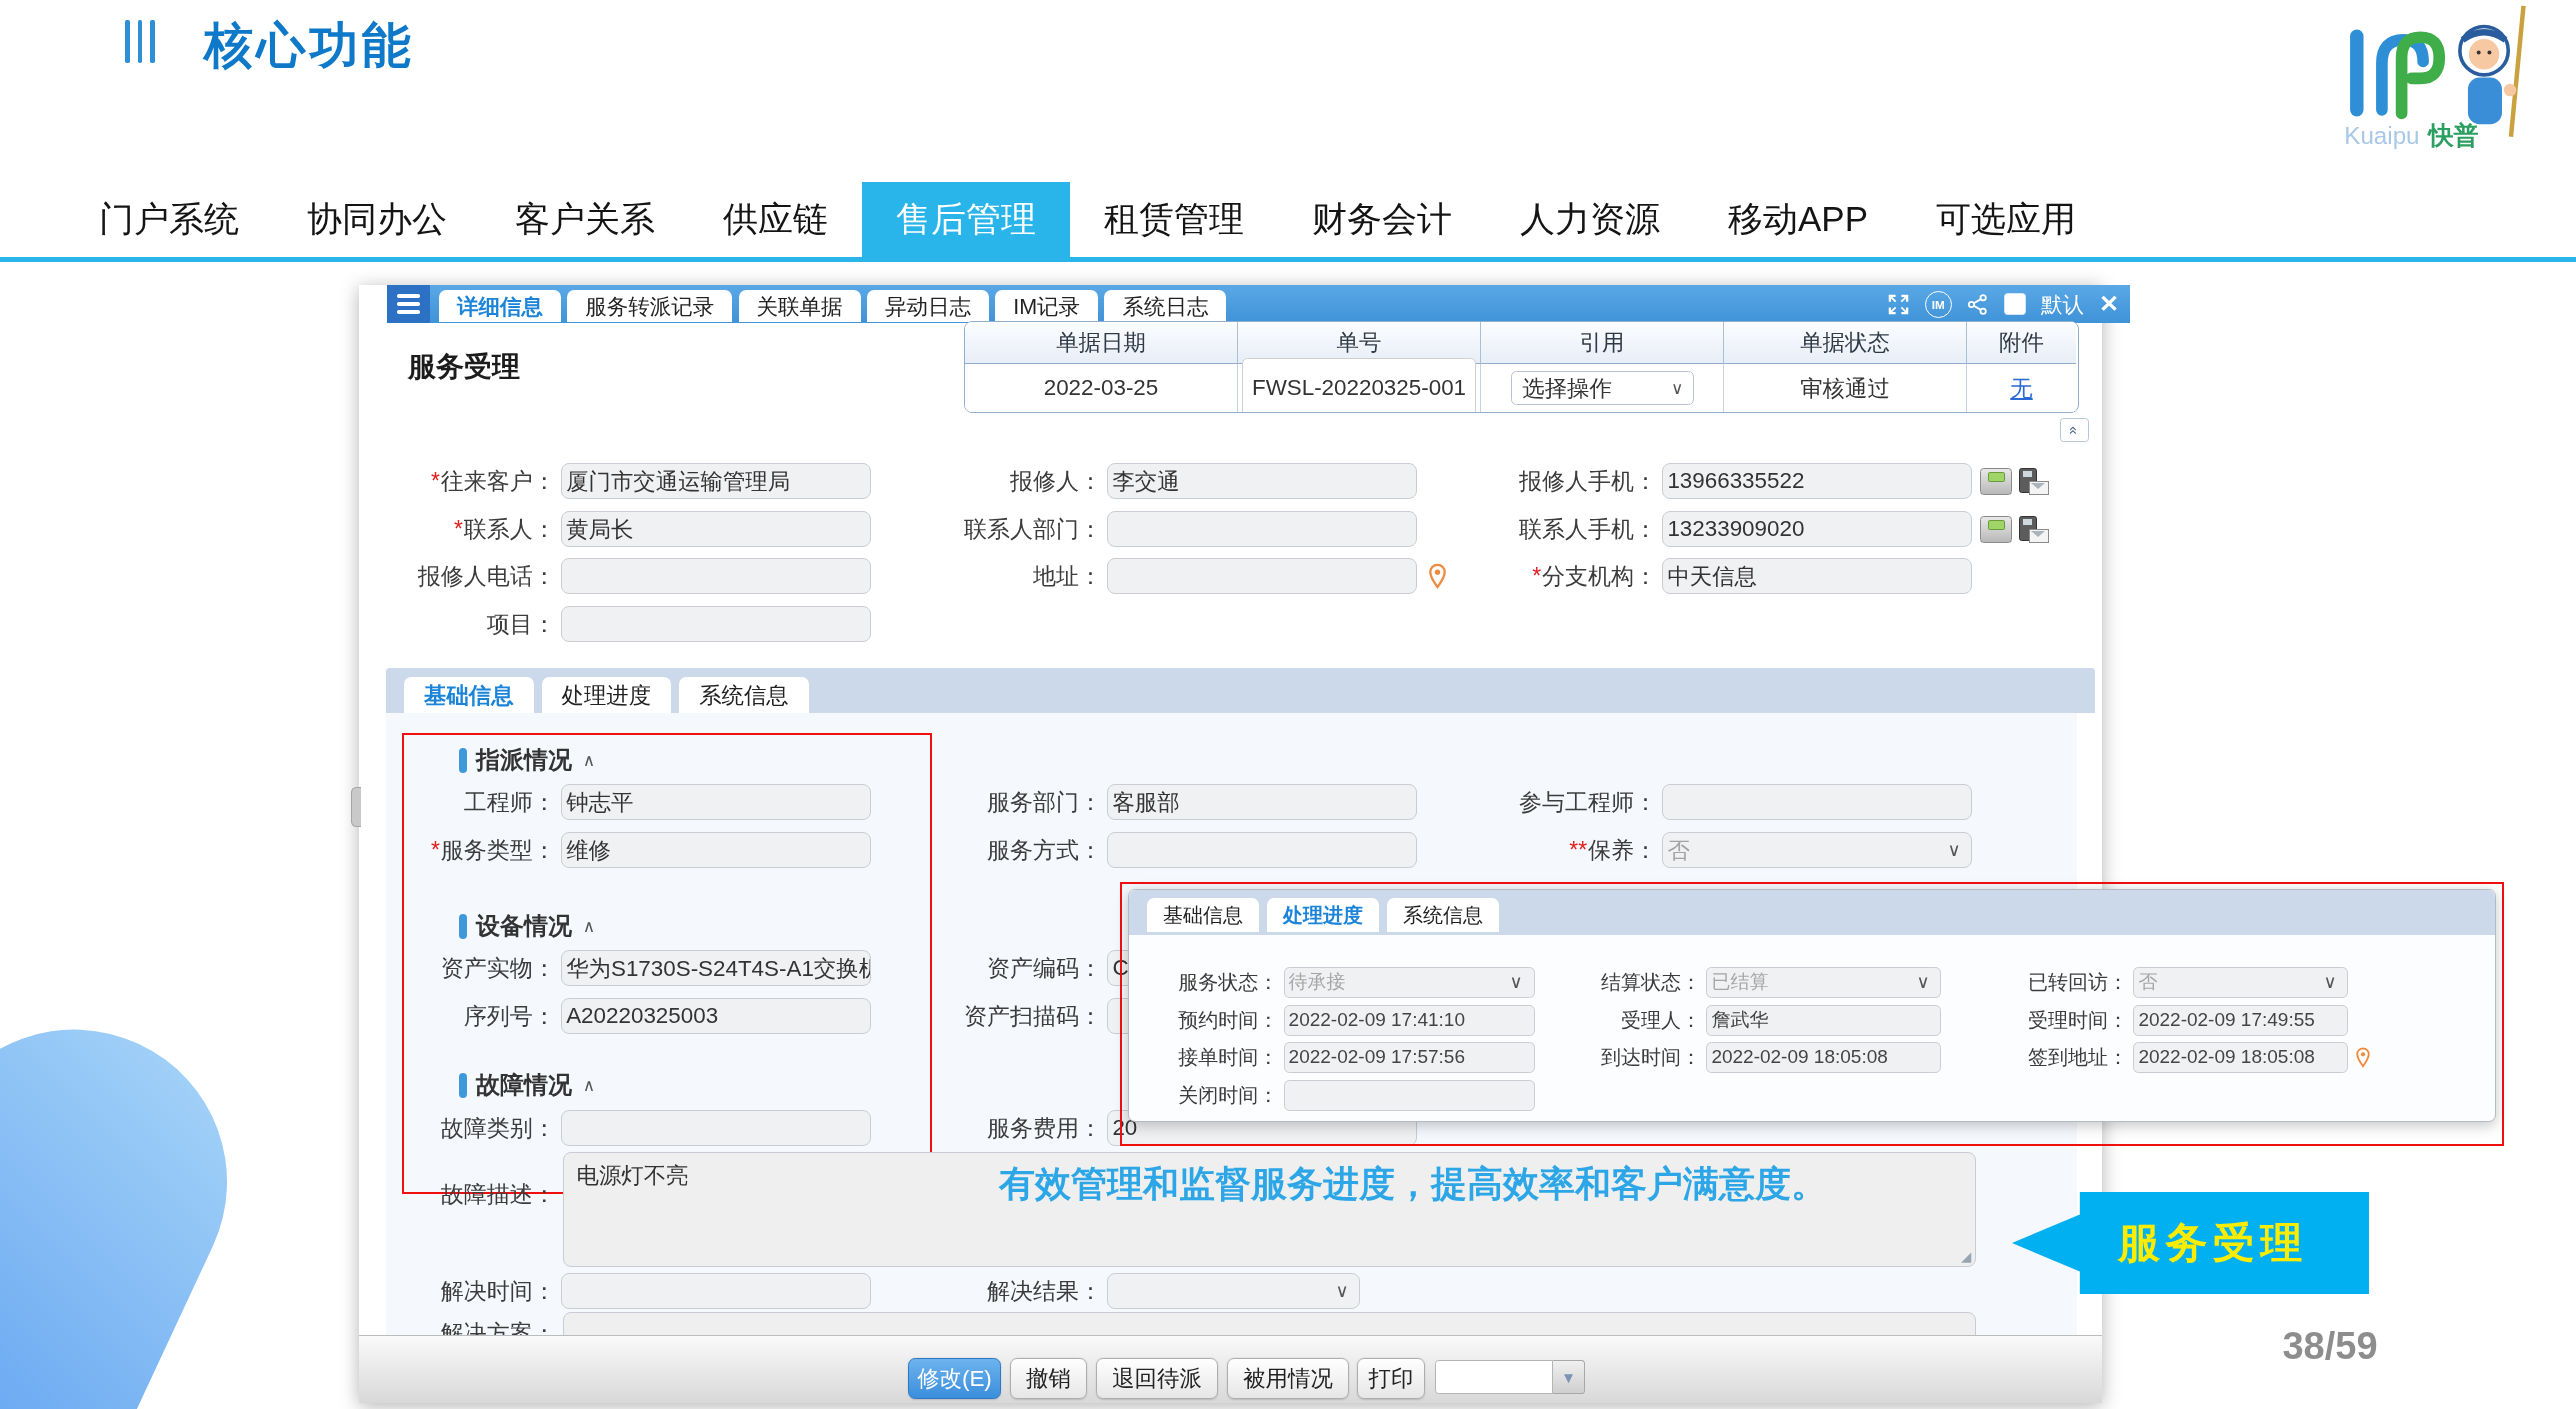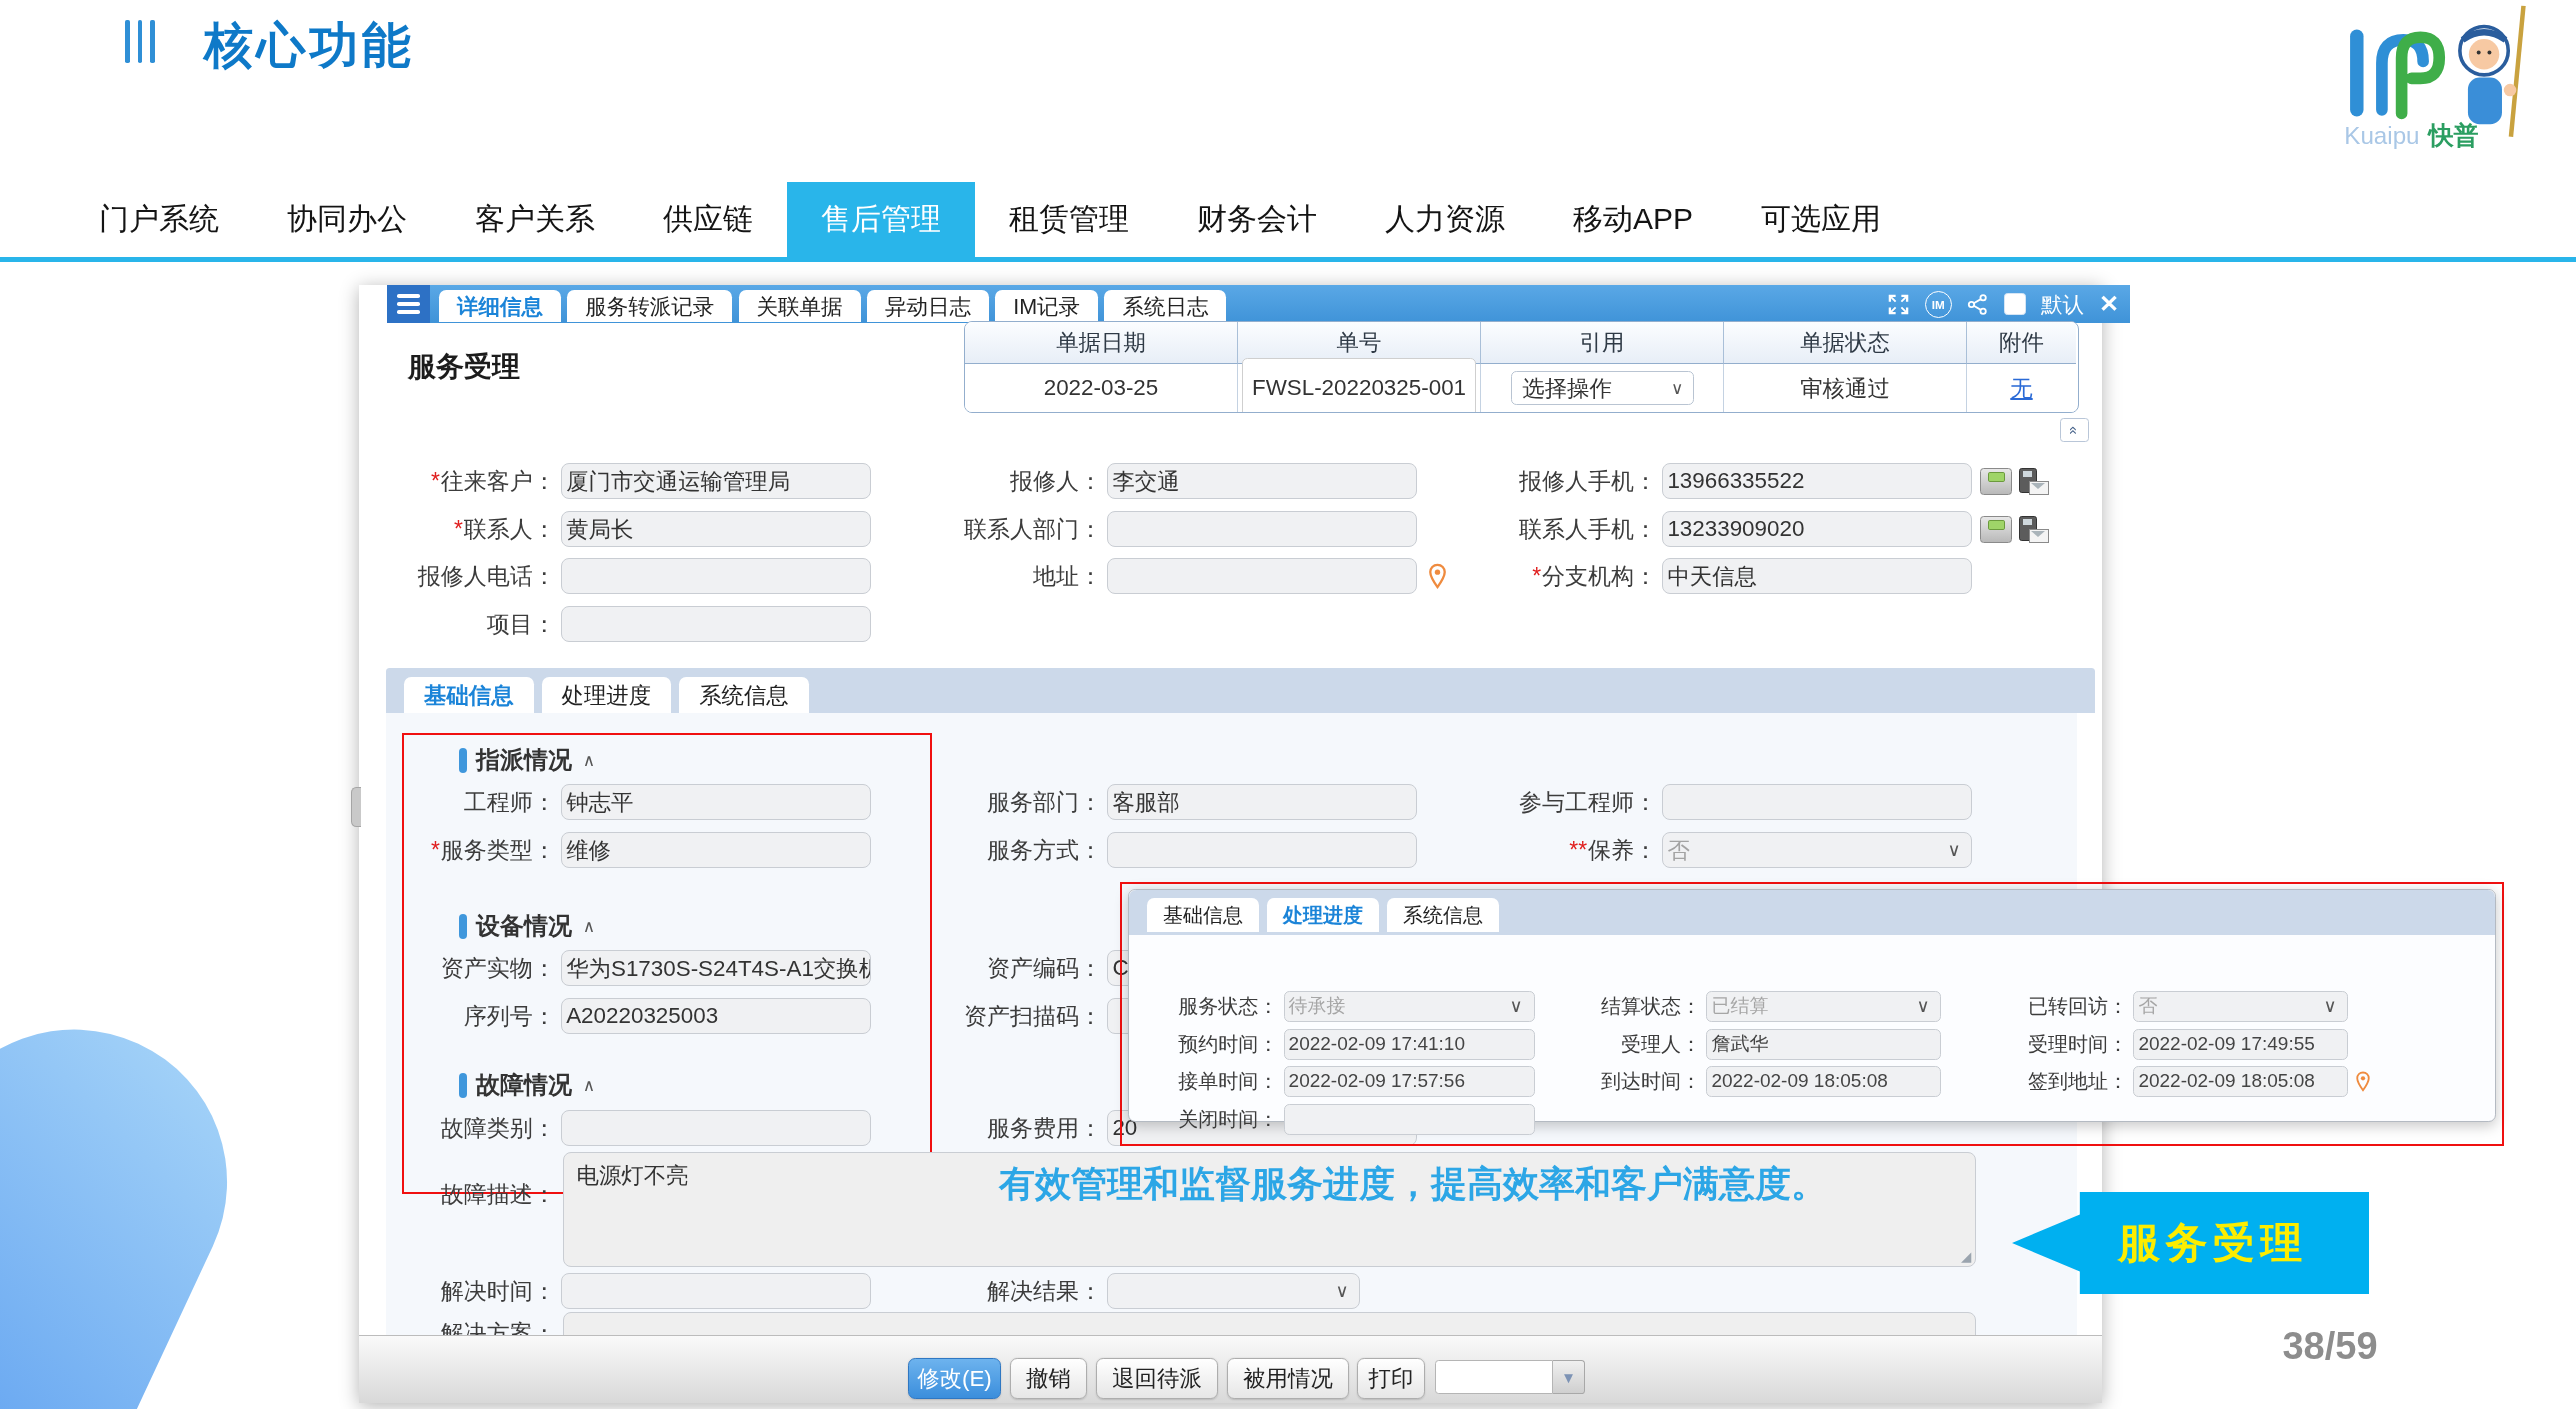--- a/index.html
+++ b/index.html
@@ -7,21 +7,21 @@
          font-family:"Liberation Sans",sans-serif;color:#333;}
   
   .deco-blob{position:absolute;left:-203px;top:1002px;width:305px;height:896px;border-radius:152px;
              background:linear-gradient(200deg,#a6d4f8 0%,#5d9ff0 55%,#3a87e4 100%);transform:rotate(25deg);}
   .title-bars{position:absolute;left:125px;top:20px;display:flex;gap:8px;}
   .title-bars span{width:4.5px;height:43px;background:#2f8fd6;border-radius:1.8px;}
   .slide-title{position:absolute;left:204px;top:12.5px;font-size:49px;font-weight:bold;color:#0e79c8;letter-spacing:3.6px;}
   .page-num{position:absolute;left:2245px;top:1325px;width:170px;text-align:center;font-size:38px;font-weight:bold;color:#8d8d8d;}
   
   .nav{position:absolute;left:0;top:182px;width:2576px;height:75px;display:flex;align-items:stretch;padding-left:65px;box-sizing:border-box;}
-  .nav-item{display:flex;align-items:center;padding:0 34px;font-size:30px;color:#141414;}
+  .nav-item{display:flex;align-items:center;padding:0 34px;font-size:35px;color:#141414;}
   .nav-item.active{background:#29b5ea;color:#fff;}
   .nav-line{position:absolute;left:0;top:257px;width:2576px;height:4.5px;background:#29b5ea;}
   
   .logo{position:absolute;left:2312px;top:3.6px;}
   
   .win{position:absolute;left:359px;top:285px;width:1743px;height:1118px;background:#fff;
        box-shadow:0 2.7px 18px rgba(0,0,0,.30);}
   .titlebar{position:absolute;left:0;top:0;width:100%;height:38px;background:linear-gradient(#5aa8e6,#3f93d8);display:flex;margin-left:28px;}
   .hamb{width:43px;height:38px;background:#2d71c5;display:flex;flex-direction:column;justify-content:center;align-items:center;gap:4.5px;}
   .hamb i{display:block;width:23px;height:3.6px;background:#fff;border-radius:1.8px;}
@@ -93,21 +93,21 @@
   .ftsel .drop{width:32px;height:34px;background:linear-gradient(#f0f0f0,#cfcfcf);border:0.9px solid #a8a8a8;border-left:none;
         border-radius:0 3.6px 3.6px 0;display:flex;align-items:center;justify-content:center;color:#7d93b5;font-size:15.2px;box-sizing:border-box;}
   
   .ovl{position:absolute;left:1128px;top:889px;width:1366px;height:231px;background:#fcfdff;border:0.9px solid #b4bac2;
        border-radius:7.2px;box-shadow:0 3.6px 14.3px rgba(0,0,0,.22);z-index:20;}
   .ovl .subbar{left:0;top:0;width:100%;height:45px;border-radius:7.2px 7.2px 0 0;box-sizing:border-box;}
   .ovl .stab{height:34px;margin-top:8px;font-size:20px;padding:0 16px;}
   .ovl .lbl{font-size:20px;}
   .ovl .inp{height:30.5px;font-size:19px;border-width:0.9px;border-radius:5.4px;color:#444;}
   .ovl .inp.dis{color:#a6a6a6;}
-  .ovl .row{height:30.5px;margin-top:24px;}
+  .ovl .row{height:30.5px;}
   .redbox.ovlbox{z-index:19;}
   
   .annot{position:absolute;left:999px;top:1160px;width:995px;font-size:36px;font-weight:bold;color:#2ca6e6;z-index:8;white-space:nowrap;}
   .callout{position:absolute;left:2012px;top:1192px;width:357px;height:102px;background:#00b0f0;z-index:30;
            clip-path:polygon(0 50%,19% 22%,19% 0,100% 0,100% 100%,19% 100%,19% 78%);
            display:flex;align-items:center;filter:drop-shadow(3.6px 5.4px 5.4px rgba(0,0,0,.30));}
   .callout span{margin-left:106px;font-size:42px;font-weight:bold;color:#fced00;letter-spacing:5.4px;}
   .side-handle{position:absolute;left:351px;top:787px;width:9px;height:38px;background:#c9c9c9;border:0.9px solid #a5a5a5;
                border-right:none;border-radius:5.4px 0 0 5.4px;z-index:6;}
 </style>

